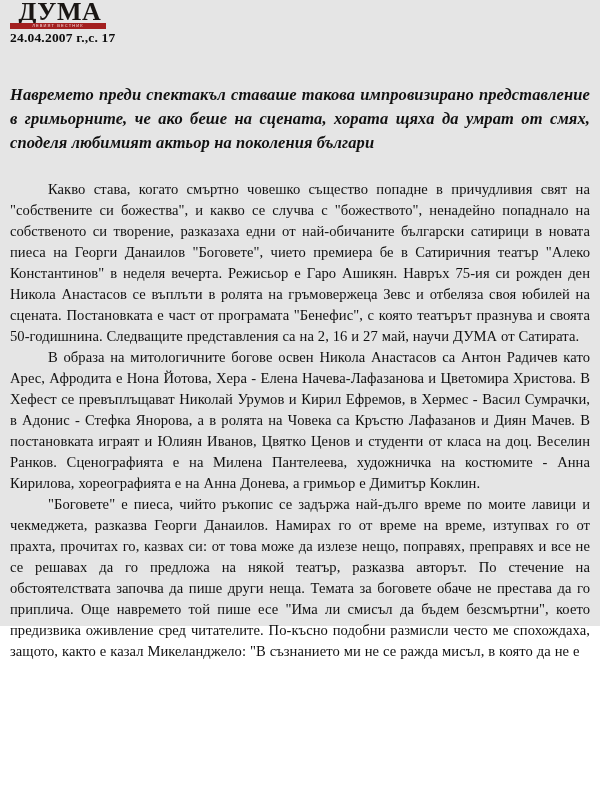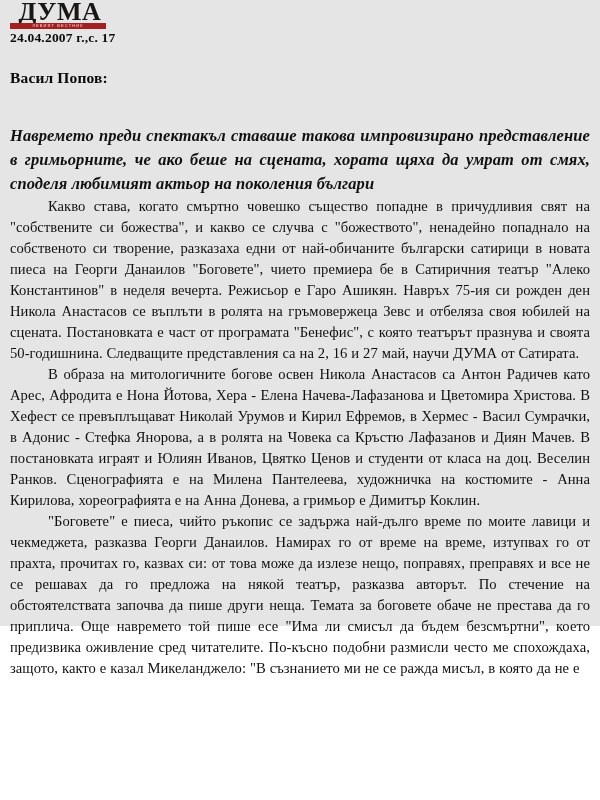--- a/index.html
+++ b/index.html
@@ -99,20 +99,21 @@
     font-size: 16.5px;
     line-height: 24px;
     text-align: justify;
     text-justify: inter-word;
     color: #111111;
     letter-spacing: 0.1px;
   }
 
   
   .body-copy {
+    margin-top: 24px;
   }
   .body-copy p {
     margin: 0;
     text-indent: 38px;
     font-size: 14.6px;
     line-height: 21px;
     text-align: justify;
     text-justify: inter-word;
     color: #101010;
     letter-spacing: 0.05px;
@@ -130,21 +131,20 @@
   <div class="masthead">
     <div class="masthead-logo">ДУМА</div>
     <div class="masthead-rule">
       <div class="masthead-rule-text">ЛЕВИЯТ ВЕСТНИК</div>
     </div>
   </div>
 
   <div class="issue-line">24.04.2007 г.,с. 17</div>
 
   <div class="headline-block">
-    <div class="headline-kicker">Васил Попов:</div>
   </div>
 
   <div class="standfirst">Навремето преди спектакъл ставаше такова импровизирано представление в гримьорните, че ако беше на сцената, хората щяха да умрат от смях, споделя любимият актьор на поколения българи</div>
 
   <div class="body-copy">
     <p>Какво става, когато смъртно човешко същество попадне в причудливия свят на "собствените си божества", и какво се случва с "божеството", ненадейно попаднало на собственото си творение, разказаха едни от най-обичаните български сатирици в новата пиеса на Георги Данаилов "Боговете", чието премиера бе в Сатиричния театър "Алеко Константинов" в неделя вечерта. Режисьор е Гаро Ашикян. Навръх 75-ия си рожден ден Никола Анастасов се въплъти в ролята на гръмовержеца Зевс и отбеляза своя юбилей на сцената. Постановката е част от програмата "Бенефис", с която театърът празнува и своята 50-годишнина. Следващите представления са на 2, 16 и 27 май, научи ДУМА от Сатирата.</p>
     <p>В образа на митологичните богове освен Никола Анастасов са Антон Радичев като Арес, Афродита е Нона Йотова, Хера - Елена Начева-Лафазанова и Цветомира Христова. В Хефест се превъплъщават Николай Урумов и Кирил Ефремов, в Хермес - Васил Сумрачки, в Адонис - Стефка Янорова, а в ролята на Човека са Кръстю Лафазанов и Диян Мачев. В постановката играят и Юлиян Иванов, Цвятко Ценов и студенти от класа на доц. Веселин Ранков. Сценографията е на Милена Пантелеева, художничка на костюмите - Анна Кирилова, хореографията е на Анна Донева, а гримьор е Димитър Коклин.</p>
     <p>"Боговете" е пиеса, чийто ръкопис се задържа най-дълго време по моите лавици и чекмеджета, разказва Георги Данаилов. Намирах го от време на време, изтупвах го от прахта, прочитах го, казвах си: от това може да излезе нещо, поправях, преправях и все не се решавах да го предложа на някой театър, разказва авторът. По стечение на обстоятелствата започва да пише други неща. Темата за боговете обаче не престава да го приплича. Още навремето той пише есе "Има ли смисъл да бъдем безсмъртни", което предизвика оживление сред читателите. По-късно подобни размисли често ме спохождаха, защото, както е казал Микеланджело: "В съзнанието ми не се ражда мисъл, в която да не е</p>
   </div>
 

